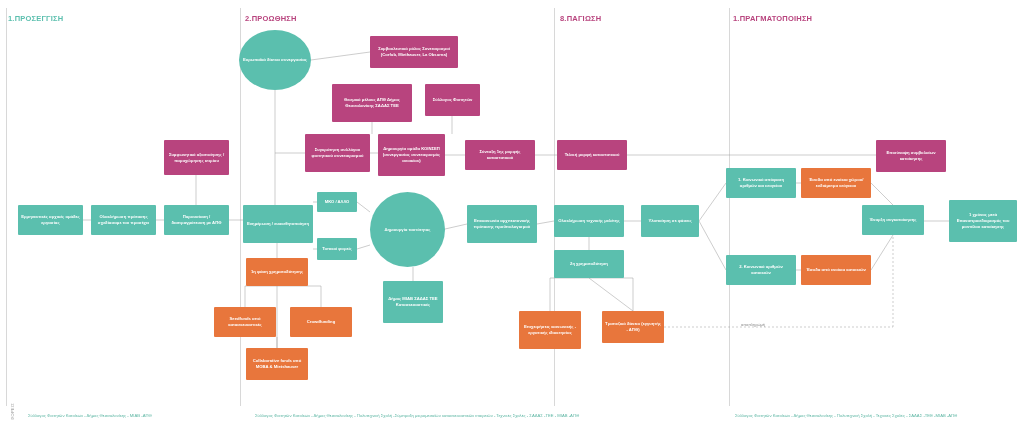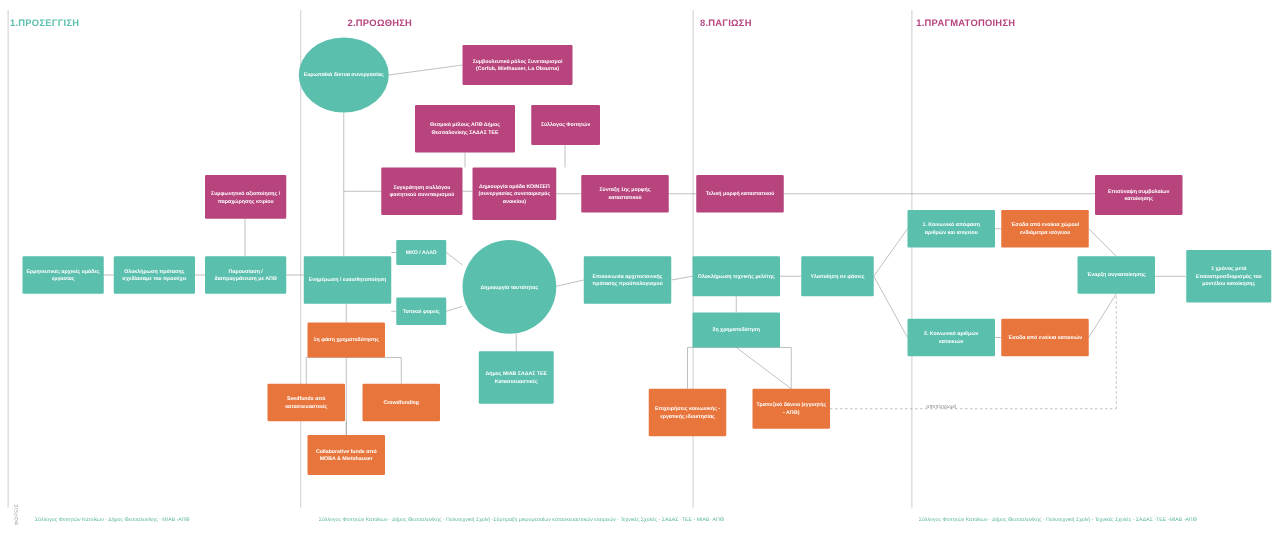--- a/index.html
+++ b/index.html
@@ -119,21 +119,21 @@
       <line x1="550" y1="278" x2="633" y2="278"></line>
       <line x1="633" y1="278" x2="633" y2="311"></line>
     </g>
     <g stroke="#9a9a9a" stroke-width="0.5" stroke-dasharray="2,2" fill="none">
       <line x1="664" y1="327" x2="893" y2="327"></line>
       <line x1="893" y1="327" x2="893" y2="235"></line>
     </g>
   </svg>
 
   <div class="phase-title" style="left:8px;top:14px;color:#5bbfae;">1.ΠΡΟΣΕΓΓΙΣΗ</div>
-  <div class="phase-title" style="left:245px;top:14px;color:#b8447e;margin-left:33px;">2.ΠΡΟΩΘΗΣΗ</div>
+  <div class="phase-title" style="left:245px;top:14px;color:#b8447e;">2.ΠΡΟΩΘΗΣΗ</div>
   <div class="phase-title" style="left:560px;top:14px;color:#b8447e;">8.ΠΑΓΙΩΣΗ</div>
   <div class="phase-title" style="left:733px;top:14px;color:#b8447e;">1.ΠΡΑΓΜΑΤΟΠΟΙΗΣΗ</div>
 
   <div id="nodes-layer">
       <div class="node" style="left: 18px; top: 205px; width: 65px; height: 30px; background: rgb(91, 191, 174);">
         <span>Ερμηνευτικές αρχικές ομάδες εργασίας</span>
       </div>
       <div class="node" style="left: 91px; top: 205px; width: 65px; height: 30px; background: rgb(91, 191, 174);">
         <span>Ολοκλήρωση πρότασης σχεδίασαμε του προσέχει</span>
       </div>

